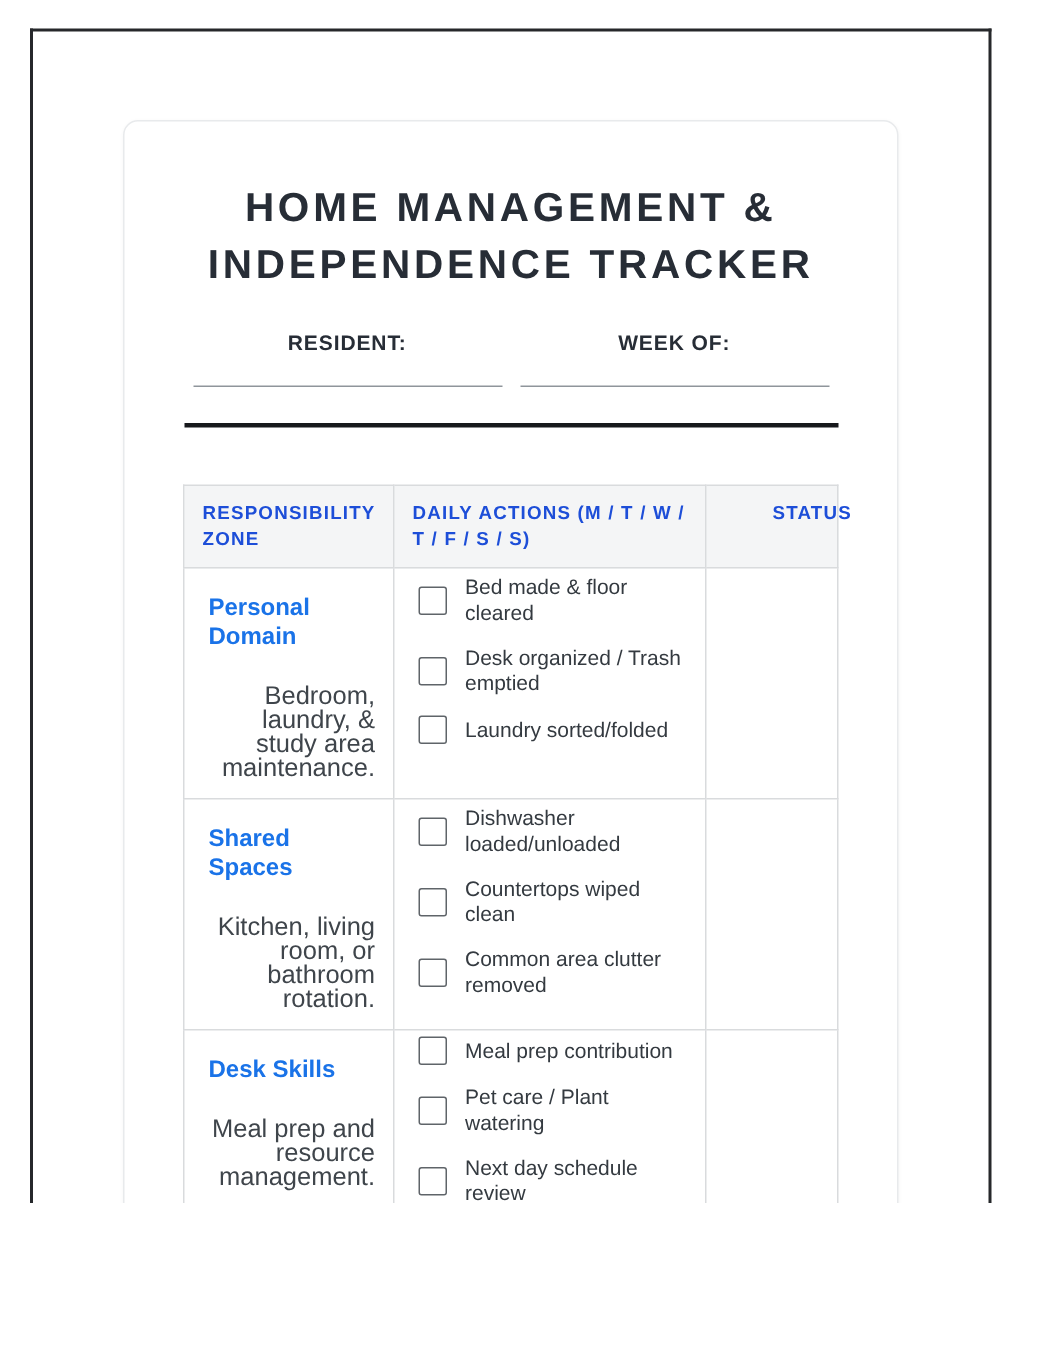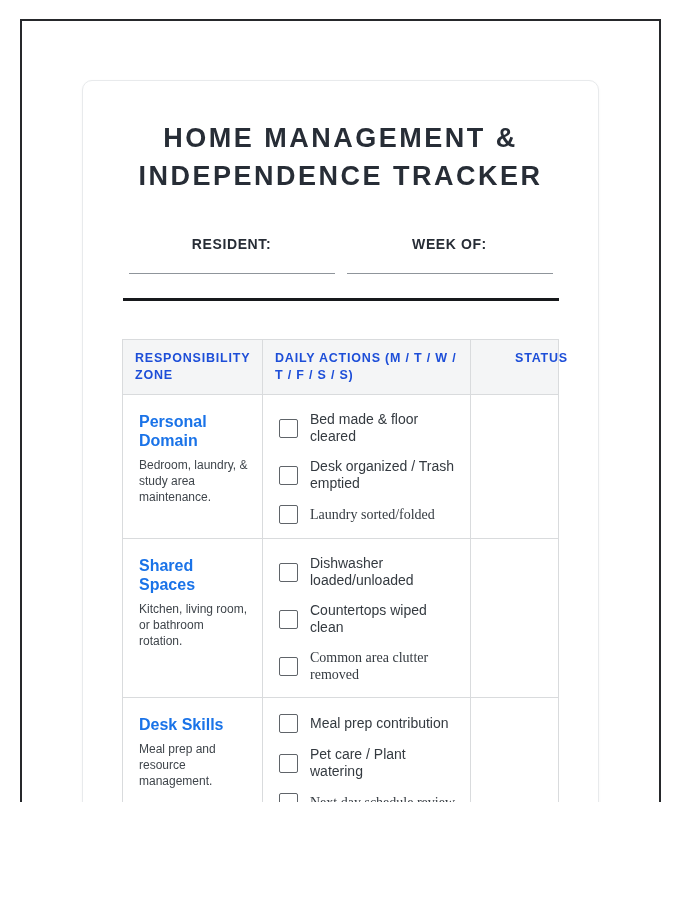--- a/index.html
+++ b/index.html
@@ -52,21 +52,20 @@
   }
   .title span { display: block; }
   .fields {
     width: 436px;
     margin: 24px auto 0 auto;
     display: flex;
   }
   .field {
     width: 50%;
     text-align: center;
-    margin-top: 16px;
   }
   .field-label {
     font-size: 14px;
     font-weight: 700;
     letter-spacing: 0.6px;
     line-height: 18px;
     color: var(--title-color, #272d36);
   }
   .field-line {
     margin: 20px 6px 0 6px;
@@ -105,32 +104,33 @@
   td.zone-cell { padding: 17px 12px 12px 16px; height: 142px; }
   tr.row-2 td { height: 145px; }
   tr.row-3 td { height: 160px; }
   .zone-title {
     font-size: 16px;
     font-weight: 700;
     line-height: 19px;
     color: var(--accent-blue, #1a73e8);
   }
   .zone-desc {
-    margin-top: 7px;
-    font-size: 12px;
+    margin-top: 22px;
+    font-size: 17px;
     line-height: 16px;
     color: #3f454b;
-  }
-  td.actions-cell { padding: 16px 10px 14px 16px; margin-left: 48px; }
+    text-align: right;
+  }
+  td.actions-cell { padding: 4px 10px 14px 16px; margin-left: 48px; }
   .task {
     display: flex;
     align-items: center;
     margin-bottom: 13px;
   }
-  .task:last-child { margin-bottom: 0; font-family: Liberation Serif, serif; }
+  .task:last-child { margin-bottom: 0; }
   .checkbox {
     flex: 0 0 auto;
     width: 19px;
     height: 19px;
     border: 1.5px solid #5f6469;
     border-radius: 2px;
     background: #ffffff;
     margin-right: 12px;
   }
   .task-label {

